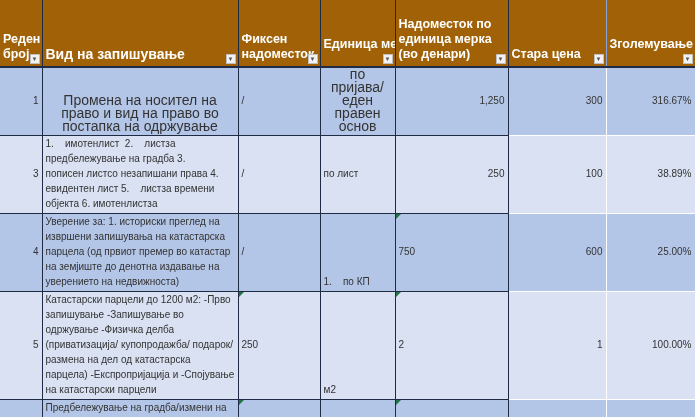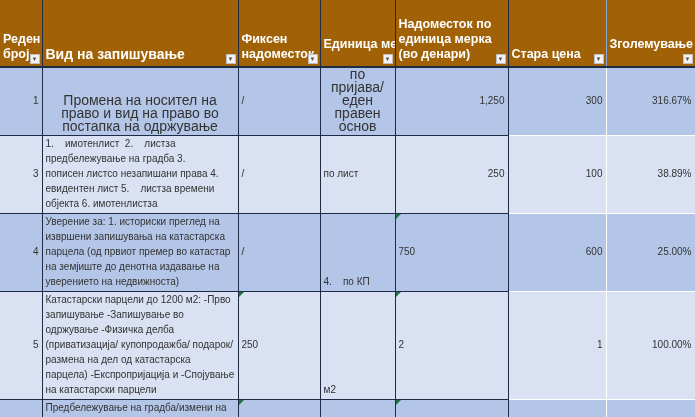--- a/index.html
+++ b/index.html
@@ -83,21 +83,21 @@
       <td class="mid">/</td>
       <td class="mid">по лист</td>
       <td class="num mid">250</td>
       <td class="num mid nb">100</td>
       <td class="num mid nb">38.89%</td>
     </tr>
     <tr class="dark" style="height:65px">
       <td class="num mid">4</td>
       <td>Уверение за: 1.    историски преглед на извршени запишувања на катастарска парцела (од првиот премер во катастар на земјиште до денотна издавање на уверението на недвижноста)</td>
       <td class="mid">/</td>
-      <td style="white-space:pre">4.    по КП</td>
+      <td style="white-space:pre">1.    по КП</td>
       <td class="mid tri">750</td>
       <td class="num mid nb">600</td>
       <td class="num mid nb">25.00%</td>
     </tr>
     <tr class="light" style="height:78px">
       <td class="num mid">5</td>
       <td>Катастарски парцели до 1200 м2: -Прво запишување -Запишување во одржување -Физичка делба (приватизација/ купопродажба/ подарок/ размена на дел од катастарска парцела) -Експропријација и -Спојување на катастарски парцели</td>
       <td class="mid tri">250</td>
       <td>м2</td>
       <td class="mid tri">2</td>

